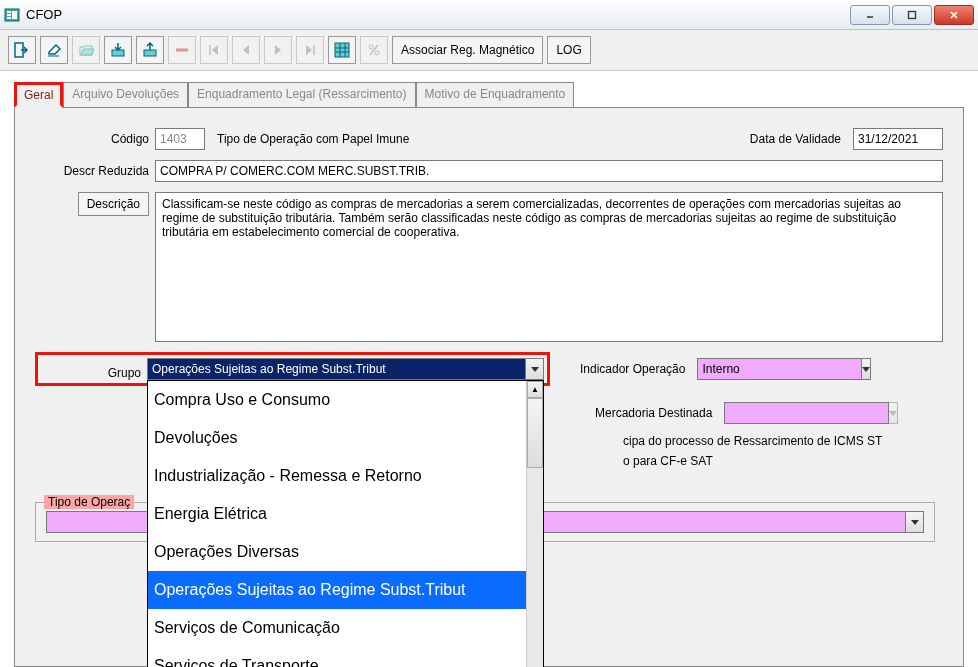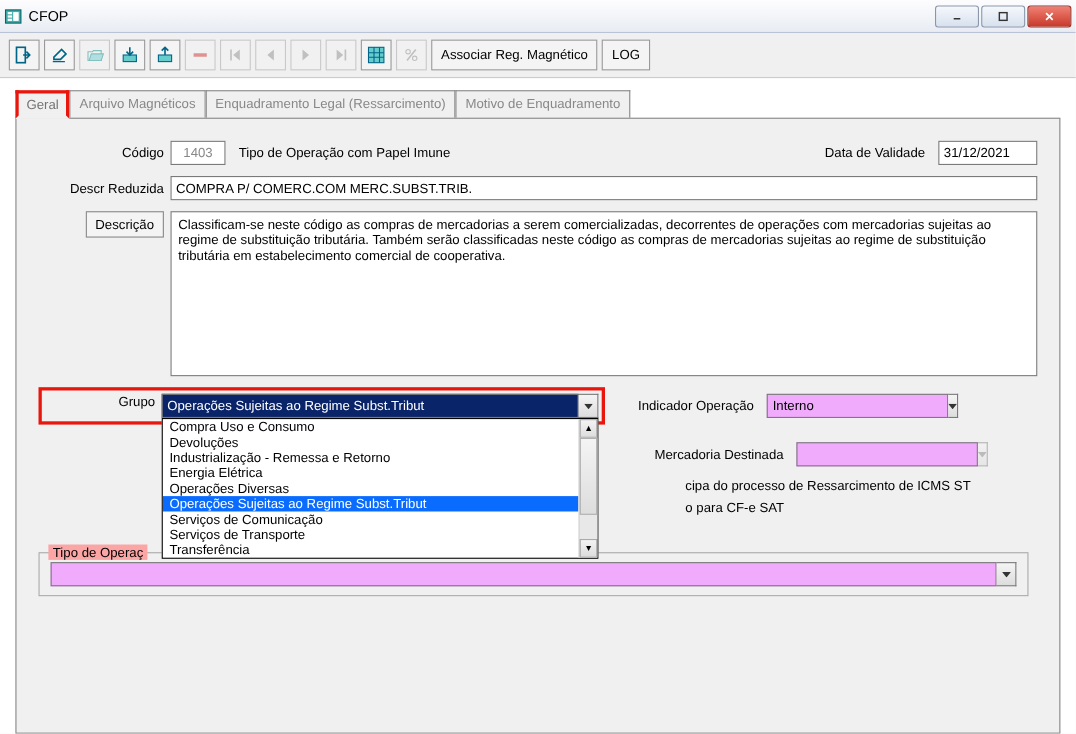--- a/index.html
+++ b/index.html
@@ -96,21 +96,21 @@
     background: #f0f0f0;
     margin-right: 0;
     font-size: 12px;
     cursor: pointer;
     position: relative;
     top: 1px;
     color: #888;
   }
   .tab.active {
     background: #f0f0f0;
-    color: #737373;
+    color: #7f1d1d;
     border: 3px solid #e8160d;
     border-bottom: 3px solid #f0f0f0;
     padding: 3px 7px;
     z-index: 2;
   }
   .tab-panel {
     border: 1px solid #888;
     margin: 0 14px 14px 14px;
     padding: 20px;
     background: #f0f0f0;
@@ -168,21 +168,21 @@
     display: flex;
     align-items: center;
     justify-content: center;
     cursor: pointer;
   }
   
   .grupo-box {
     border: 3px solid #e8160d;
     padding: 3px;
     display: flex;
-    align-items: flex-start;
+    align-items: flex-end;
   }
   .grupo-select .select-input {
     background: #0a246a;
     color: #fff;
   }
   
   .dropdown {
     position: absolute;
     top: 22px;
     left: 0;
@@ -190,22 +190,22 @@
     border: 1px solid #000;
     background: #fff;
     z-index: 100;
     display: flex;
   }
   .dropdown-items {
     flex: 1;
     overflow: hidden;
   }
   .dropdown-item {
-    padding: 0 6px;
-    font-size: 12px;
+    padding: 10px 6px;
+    font-size: 16px;
     cursor: pointer;
     white-space: nowrap;
   }
   .dropdown-item.selected {
     background: #0a6cff;
     color: #fff;
   }
   .dropdown-scroll {
     width: 17px;
     background: #e8e8e8;
@@ -347,30 +347,30 @@
         <circle cx="12" cy="12" r="2" fill="none" stroke="#888"></circle>
         <line x1="13" y1="4" x2="5" y2="14" stroke="#888" stroke-width="1.5"></line>
       </svg>
   </div>
   <div class="tool-btn-wide">Associar Reg. Magnético</div>
   <div class="tool-btn-wide">LOG</div>
 </div>
 
 <div class="tabs">
   <div class="tab active">Geral</div>
-  <div class="tab">Arquivo Magnéticos</div>
+  <div class="tab">Arquivo Devoluções</div>
   <div class="tab">Enquadramento Legal (Ressarcimento)</div>
   <div class="tab">Motivo de Enquadramento</div>
 </div>
 
 <div class="tab-panel">
 
   <div class="row">
     <span class="lbl" style="width:120px">Código</span>
-    <input class="inp ro" style="width: 50px; text-align: center;" readonly="" value="1403">
+    <input class="inp ro" style="width: 50px; text-align: left;" readonly="" value="1403">
     <span style="margin-left:12px">Tipo de Operação com Papel Imune</span>
     <span style="flex:1"></span>
     <span class="lbl">Data de Validade</span>
     <input class="inp" style="width: 90px; margin-left: 6px;" value="31/12/2021">
   </div>
 
   <div class="row">
     <span class="lbl" style="width:120px">Descr Reduzida</span>
     <input class="inp" style="flex: 1 1 0%;" value="COMPRA P/ COMERC.COM MERC.SUBST.TRIB.">
   </div>

